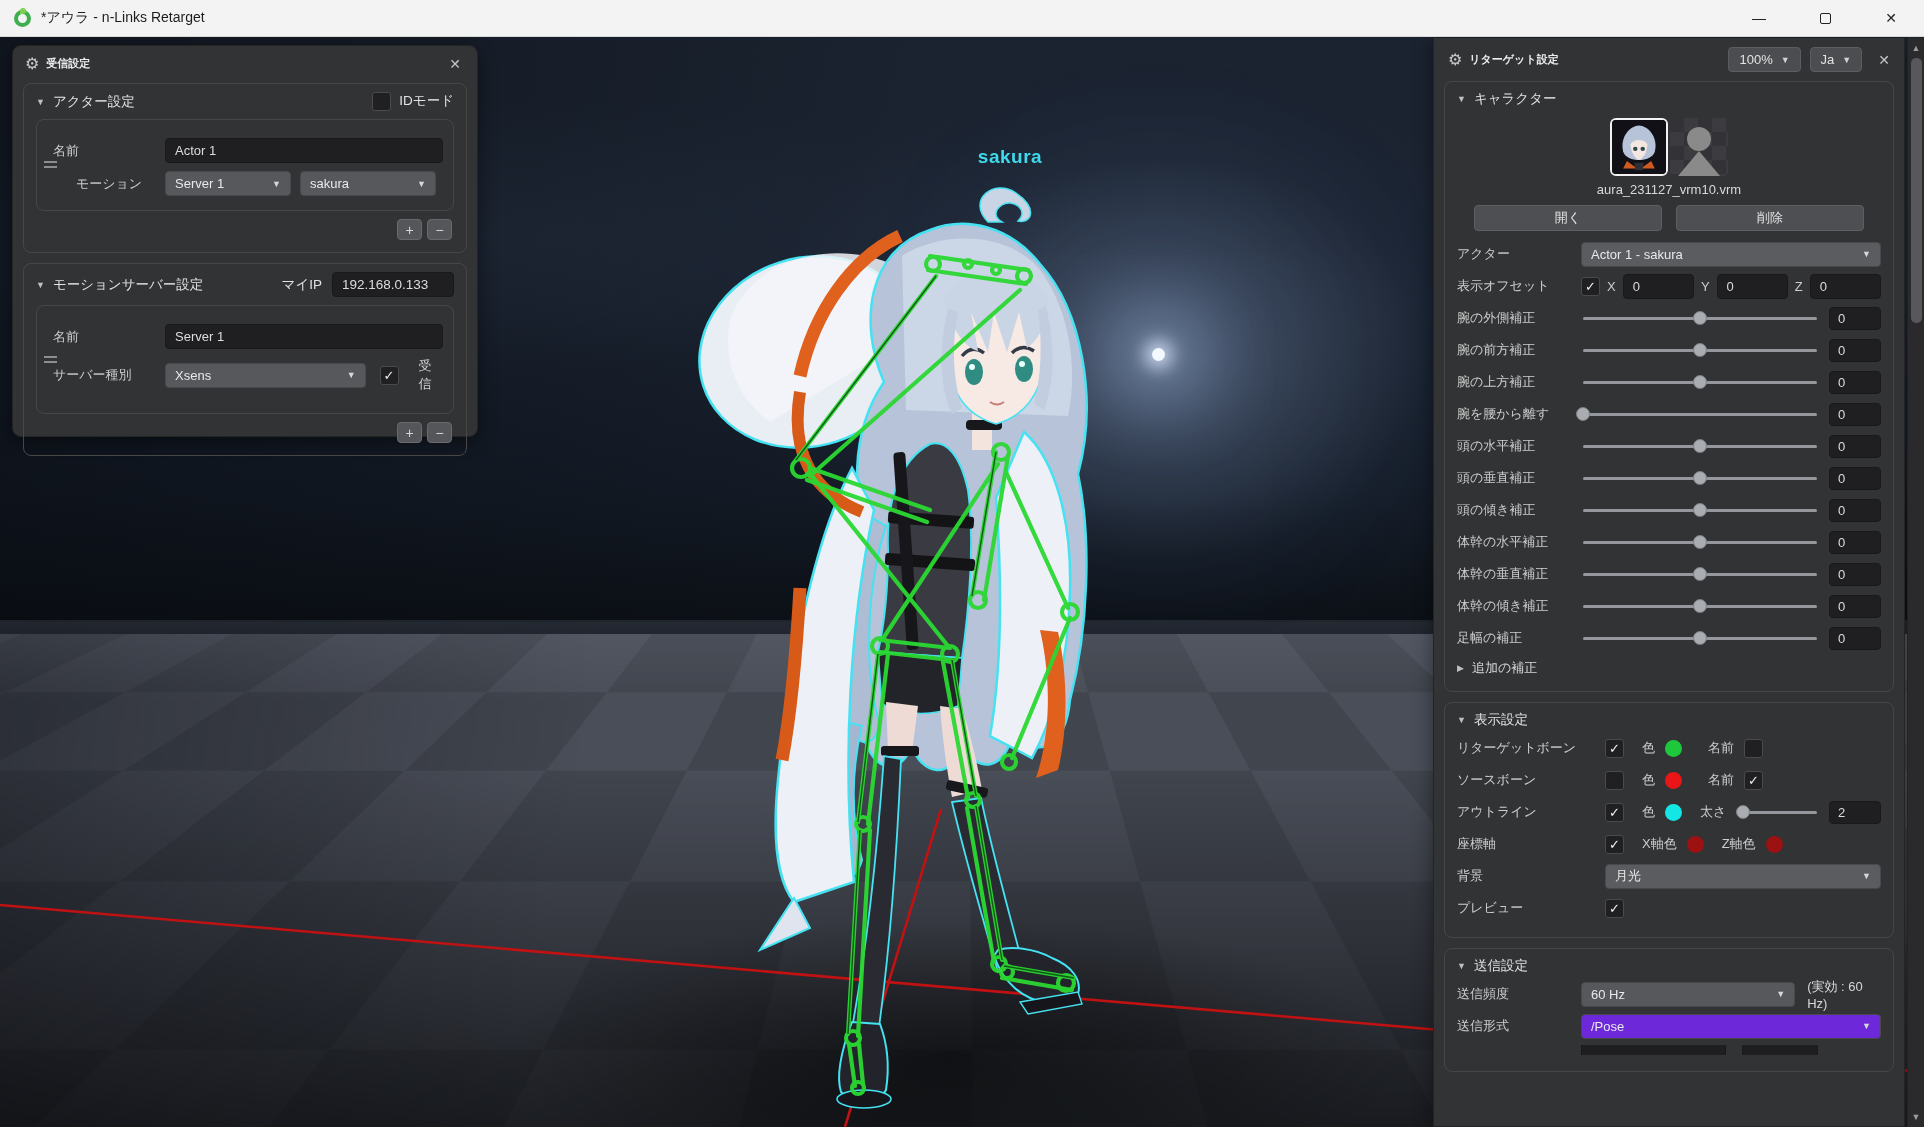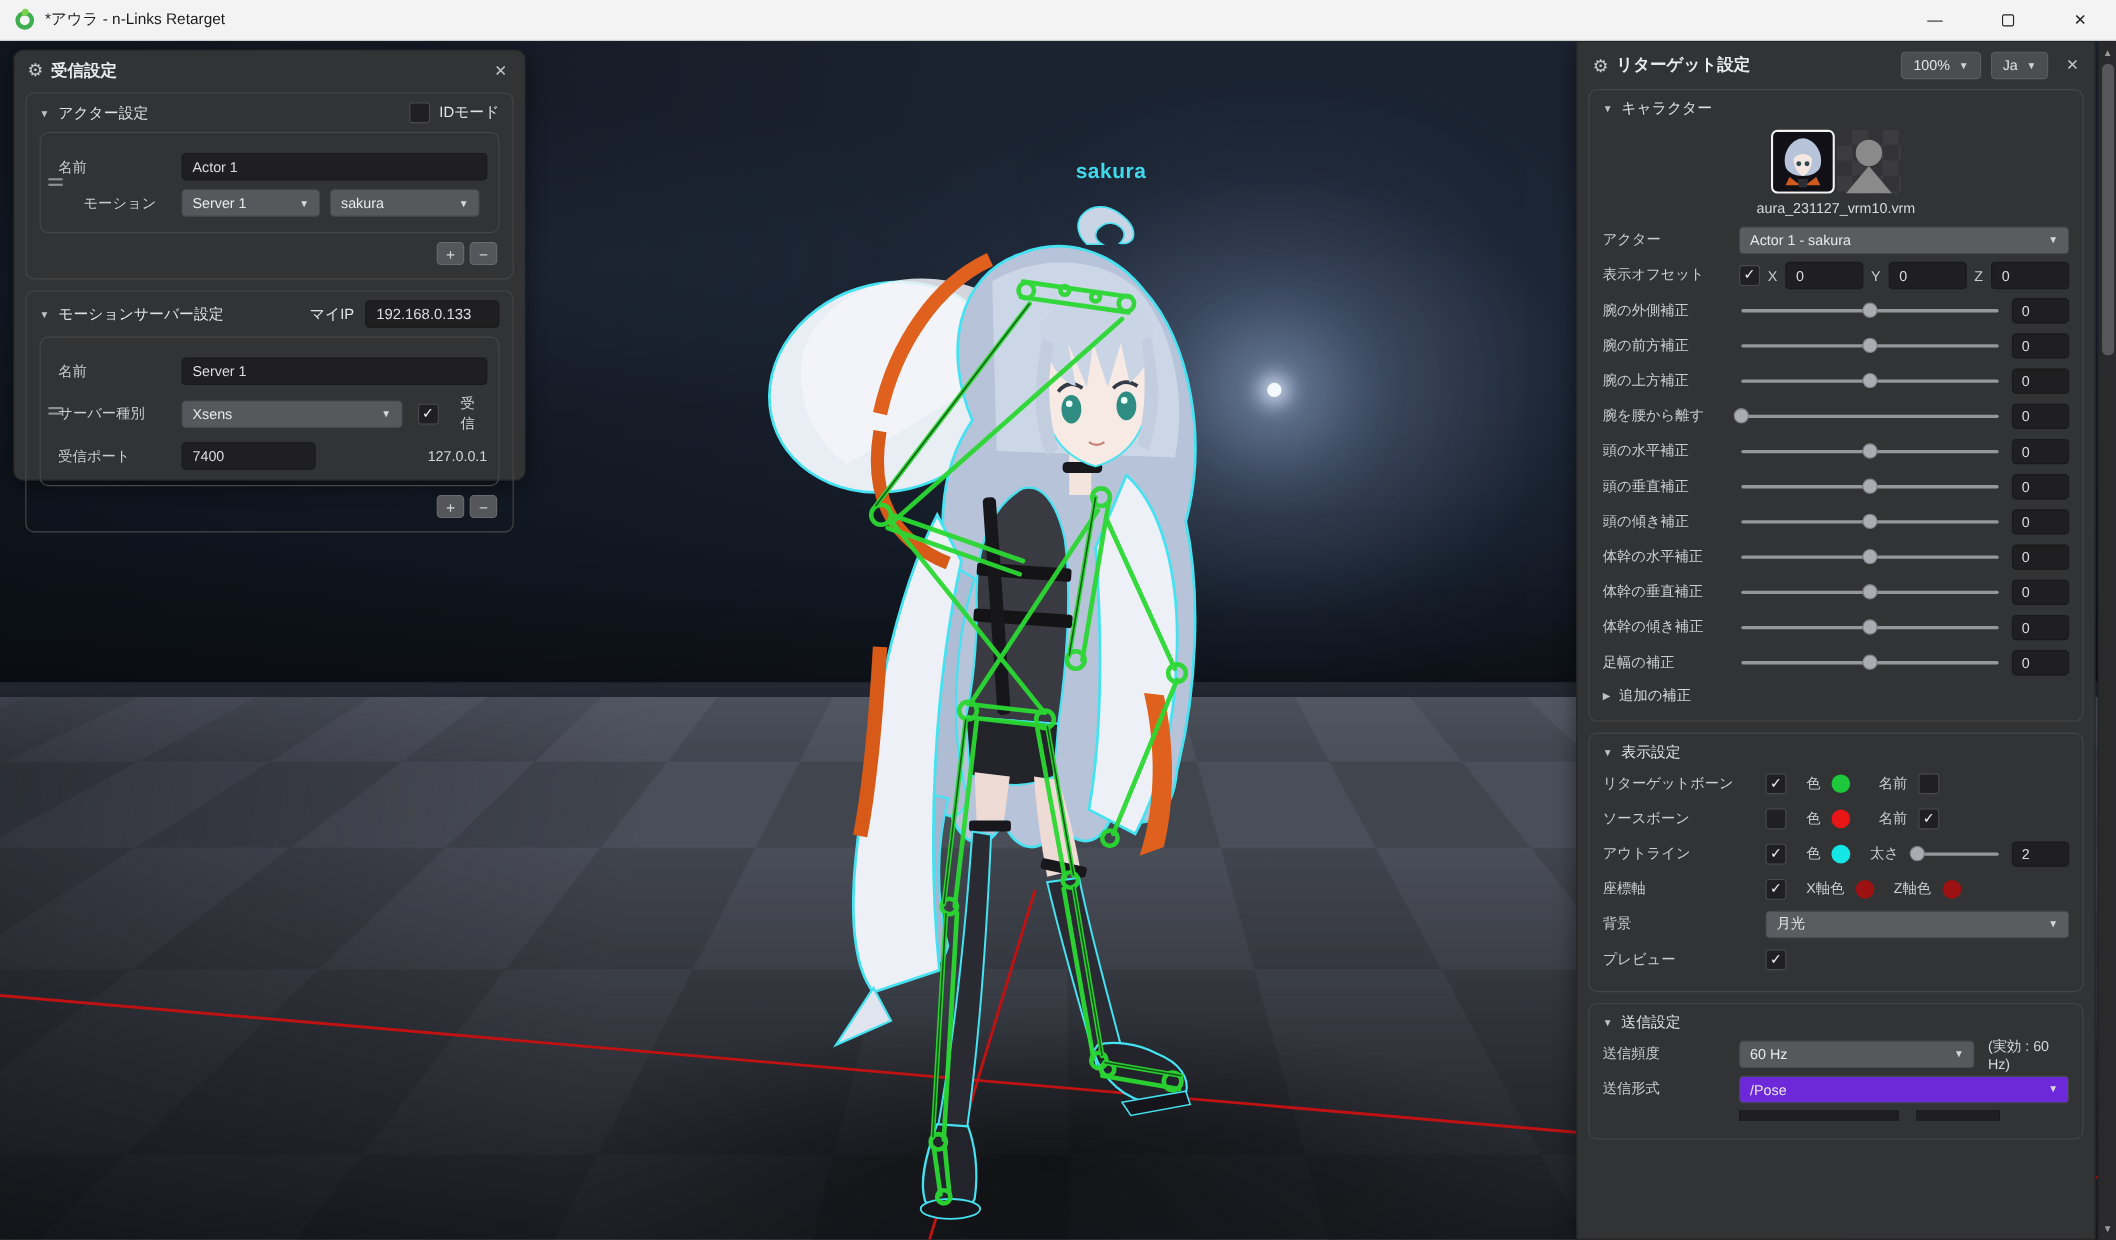--- a/index.html
+++ b/index.html
@@ -39,21 +39,21 @@
       linear-gradient(100deg, rgba(10,12,18,.4), rgba(0,0,0,0) 30%);}
   .axes { position:absolute; left:0; top:0; width:1924px; height:1090px; }
   .character { position:absolute; left:600px; top:123px; width:500px; height:960px; }
   .actor-label { position:absolute; left:940px; top:109px; width:140px; text-align:center;
     color:#40d9ec; font-size:19px; font-weight:bold; letter-spacing:.5px; }
 
   
   .panel { position:absolute; background:#323335; border:1px solid #242424; border-radius:9px;
     box-shadow:0 4px 18px rgba(0,0,0,.45); color:#d6d6d6; font-size:13px; z-index:20; }
   .panel-header { display:flex; align-items:center; padding:8px 12px 6px 12px; }
-  .panel-title { font-size:15px; color:#ececec; font-weight:bold; margin-left:7px; }
+  .panel-title { font-size:11px; color:#ececec; font-weight:bold; margin-left:7px; }
   .gear { color:#c9c9c9; font-size:16px; }
   .panel-x { margin-left:auto; color:#c4c4c4; font-size:14px; cursor:default; padding:0 4px; }
   .group { border:1px solid #474747; border-radius:8px; margin:4px 10px 10px 10px; padding:8px 12px 10px 12px; }
   .sect-head { display:flex; align-items:center; color:#e2e2e2; font-size:13.5px; }
   .tri { font-size:9px; color:#c0c0c0; margin-right:8px; }
   .innerbox { border:1px solid #474747; border-radius:8px; margin-top:8px; padding:10px 10px 12px 16px; position:relative; }
   .row { display:flex; align-items:center; margin:8px 0; }
   .lbl { width:112px; color:#cdcdcd; flex-shrink:0; }
   .inp { background:#1f1f21; border:1px solid #191919; border-radius:4px; color:#dcdcdc; height:25px;
     display:flex; align-items:center; padding:0 9px; }
@@ -312,27 +312,20 @@
       </div>
       <div class="row">
         <span class="lbl">サーバー種別</span>
         <div class="dd" style="width:212px">
           <span>Xsens</span>
           <span class="arr">▼</span>
         </div>
         <span class="cb" style="margin-left:14px">✓</span>
         <span style="margin-left:20px">受信</span>
       </div>
-      <div class="row" style="margin-bottom:2px;">
-        <span class="lbl">受信ポート</span>
-        <div class="inp" style="width:122px">
-            <span>7400</span>
-          </div>
-        <span style="margin-left:auto;color:#d4d4d4">127.0.0.1</span>
-      </div>
     </div>
     <div class="pm-row">
       <div class="pm">+</div>
       <div class="pm">−</div>
     </div>
   </div>
 </div>
 
 <div class="panel right-panel">
   <div class="panel-header">
@@ -367,20 +360,24 @@
           <path d="M16 44 L24 50 L34 50 L42 44 L46 52 L12 52 Z" fill="#cf5a20"></path>
           <path d="M24 46 L34 46 L33 54 L25 54 Z" fill="#2e2e36"></path>
         </svg>
       </div>
       <div class="thumb placeholder">
         <div class="sil-head"></div>
           <div class="sil-body"></div>
       </div>
     </div>
     <div class="fname">aura_231127_vrm10.vrm</div>
+    <div class="char-btns">
+      <div class="char-btn">開く</div>
+      <div class="char-btn">削除</div>
+    </div>
 
     <div class="rrow">
       <span class="rlbl">アクター</span>
       <div class="dd" style="flex:1;background:#5a5c60">
         <span>Actor 1 - sakura</span>
         <span class="arr">▼</span>
       </div>
     </div>
 
     <div class="rrow">

